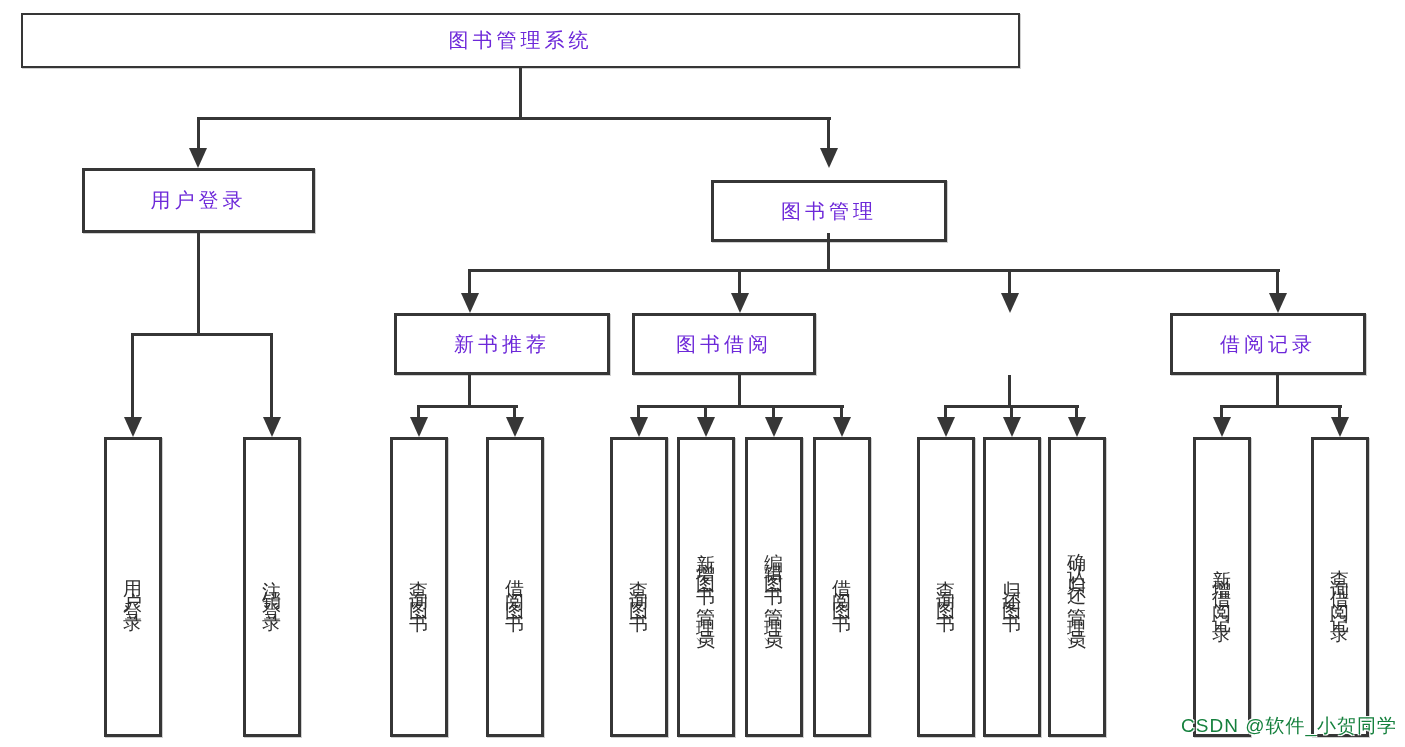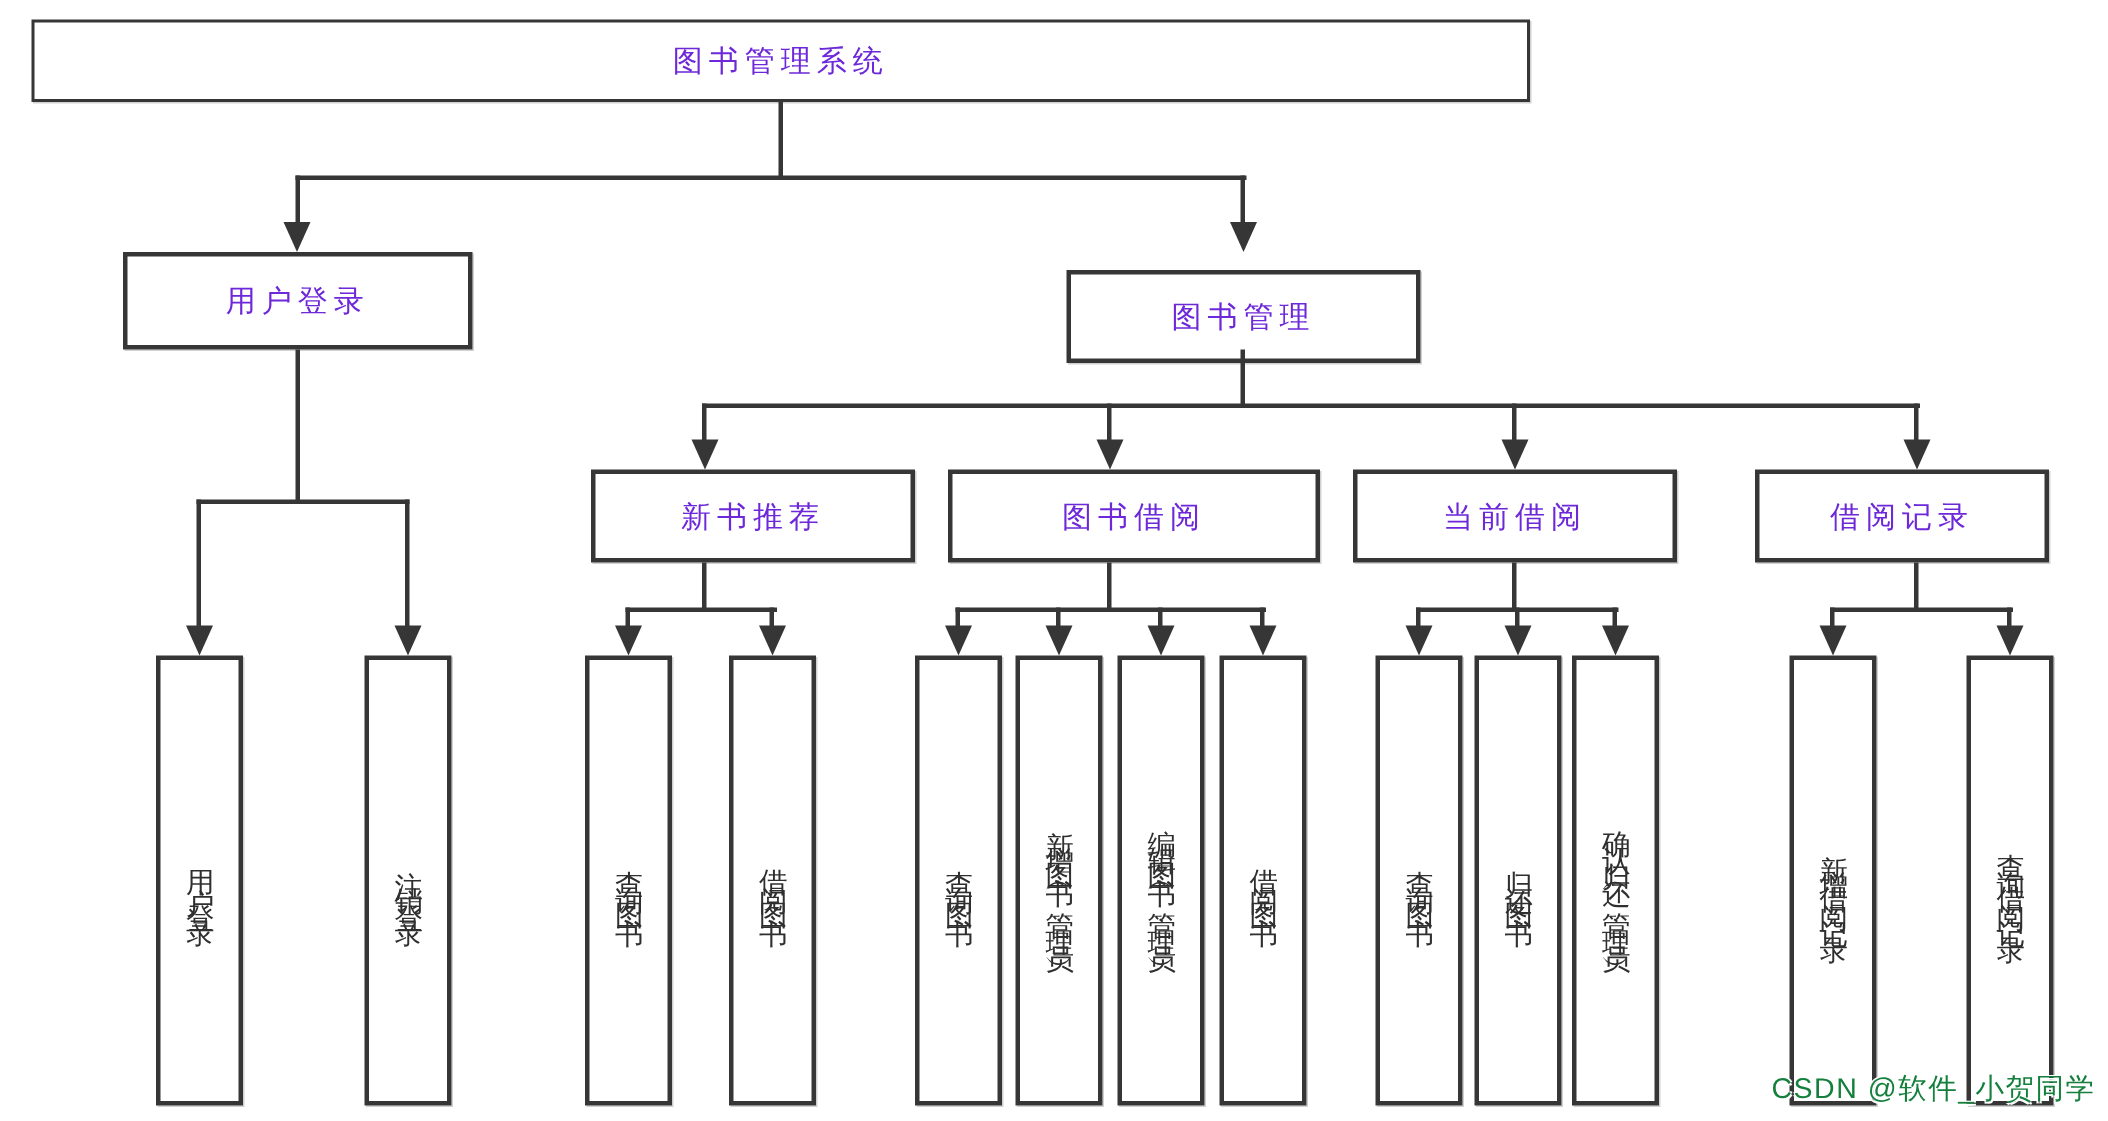--- a/index.html
+++ b/index.html
@@ -61,22 +61,21 @@
 <body>
 
 <div id="canvas">
 
   <div class="hbox root" style="left:21px; top:13px; width:999px; height:55px;">图书管理系统</div>
 
   <div class="hbox" style="left:82px; top:168px; width:233px; height:65px;">用户登录</div>
   <div class="hbox" style="left:711px; top:180px; width:236px; height:62px;text-align:center;">图书管理</div>
 
   <div class="hbox" style="left:362px; top:313px; width:216px; height:62px;margin-left:32px;">新书推荐</div>
-  <div class="hbox" style="left:632px; top:313px; width:248px; height:62px;">图书借阅</div>
-  <div class="hbox" style="left:902px; top:313px; width:216px; height:62px;">当前借阅</div>
+  <div class="hbox" style="left:632px; top:313px; width:184px; height:62px;">图书借阅</div>
   <div class="hbox" style="left:1170px; top:313px; width:196px; height:62px;">借阅记录</div>
 
   <div class="vbox" style="left:104px; top:437px;">
       <span>用户登录</span>
     </div>
   <div class="vbox" style="left:243px; top:437px;">
       <span>注销登录</span>
     </div>
 
   <div class="vbox" style="left:390px; top:437px;">

